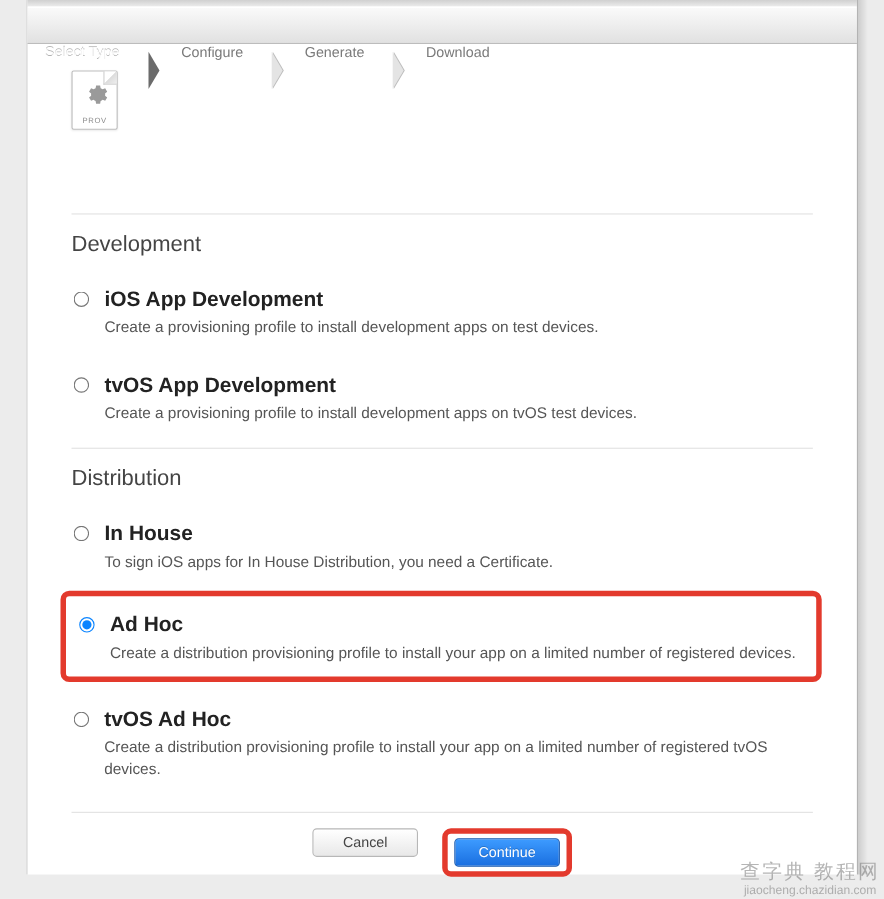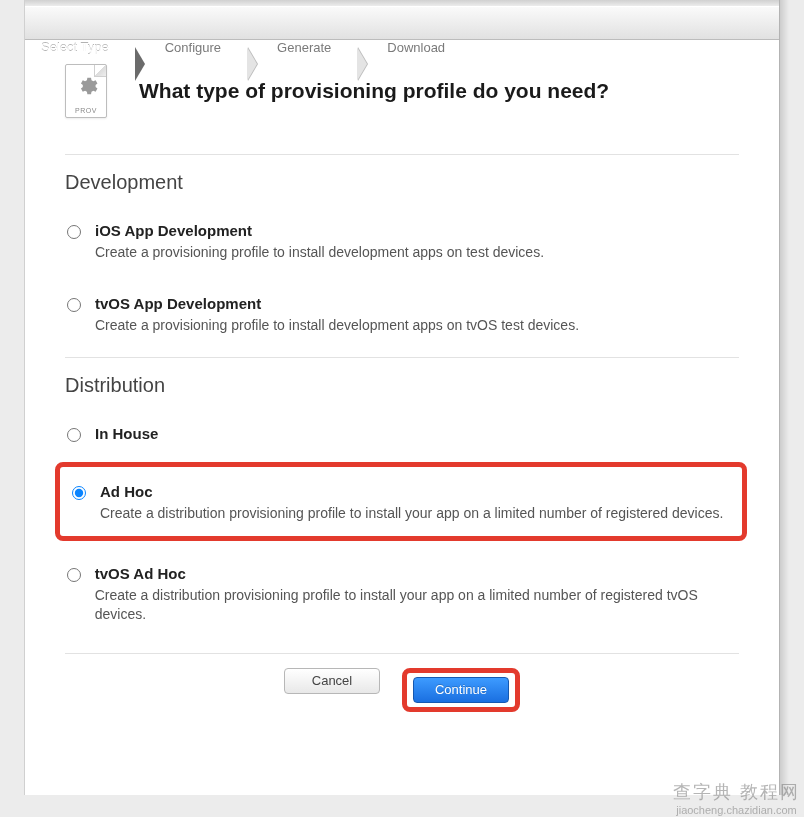--- a/index.html
+++ b/index.html
@@ -137,35 +137,35 @@
     color: #1a1a1a;
   }
 
   .section-title {
     font-size: 20px;
     font-weight: 400;
     color: #444;
     padding: 16px 0 18px 0;
     border-top: 1px solid #e2e2e2;
   }
-  .section-title.first { border-top: 1px solid #e2e2e2; }
+  .section-title.first { border-top: 1px solid #e2e2e2; margin-top: 40px; }
   .option {
     display: flex;
     align-items: flex-start;
     gap: 14px;
     padding: 10px 0 22px 2px;
   }
   .option .radio {
     margin-top: 3px;
     width: 14px;
     height: 14px;
     accent-color: #0a84ff;
   }
   .option .texts .label {
-    font-size: 15px;
+    font-size: 19px;
     font-weight: 600;
     color: #222;
     margin-bottom: 4px;
   }
   .option .texts .desc {
     font-size: 14px;
     color: #555;
     line-height: 1.4;
   }
   .highlight {
@@ -249,21 +249,20 @@
     <div class="heading-row">
       <div class="prov-icon">
         <div class="paper">
           <div class="fold"></div>
           <svg class="gear" viewBox="0 0 24 24" fill="currentColor">
             <path d="M12 8a4 4 0 100 8 4 4 0 000-8zm9.4 4a7.6 7.6 0 00-.1-1.2l2.1-1.6-2-3.4-2.5 1a7.7 7.7 0 00-2-1.2L16.4 3h-4l-.5 2.6a7.7 7.7 0 00-2 1.2l-2.5-1-2 3.4 2.1 1.6A7.6 7.6 0 007.4 12c0 .4 0 .8.1 1.2l-2.1 1.6 2 3.4 2.5-1c.6.5 1.3.9 2 1.2l.5 2.6h4l.5-2.6c.7-.3 1.4-.7 2-1.2l2.5 1 2-3.4-2.1-1.6c.1-.4.1-.8.1-1.2z"></path>
           </svg>
           <div class="label">PROV</div>
         </div>
       </div>
-      <h1>What type of provisioning profile do you need?</h1>
     </div>
 
     <div class="section-title first">Development</div>
 
     <label class="option">
       <input type="radio" name="prof" class="radio" style="">
       <div class="texts">
         <div class="label">iOS App Development</div>
         <div class="desc">Create a provisioning profile to install development apps on test devices.</div>
       </div>
@@ -276,20 +275,21 @@
         <div class="desc">Create a provisioning profile to install development apps on tvOS test devices.</div>
       </div>
     </label>
 
     <div class="section-title">Distribution</div>
 
     <label class="option">
       <input type="radio" name="prof" class="radio" style="">
       <div class="texts">
         <div class="label">In House</div>
+        <div class="desc">To sign iOS apps for In House Distribution, you need a Certificate.</div>
       </div>
     </label>
 
     <div class="highlight">
       <label class="option">
         <input type="radio" name="prof" class="radio" checked="" style="">
         <div class="texts">
           <div class="label">Ad Hoc</div>
           <div class="desc">Create a distribution provisioning profile to install your app on a limited number of registered devices.</div>
         </div>

